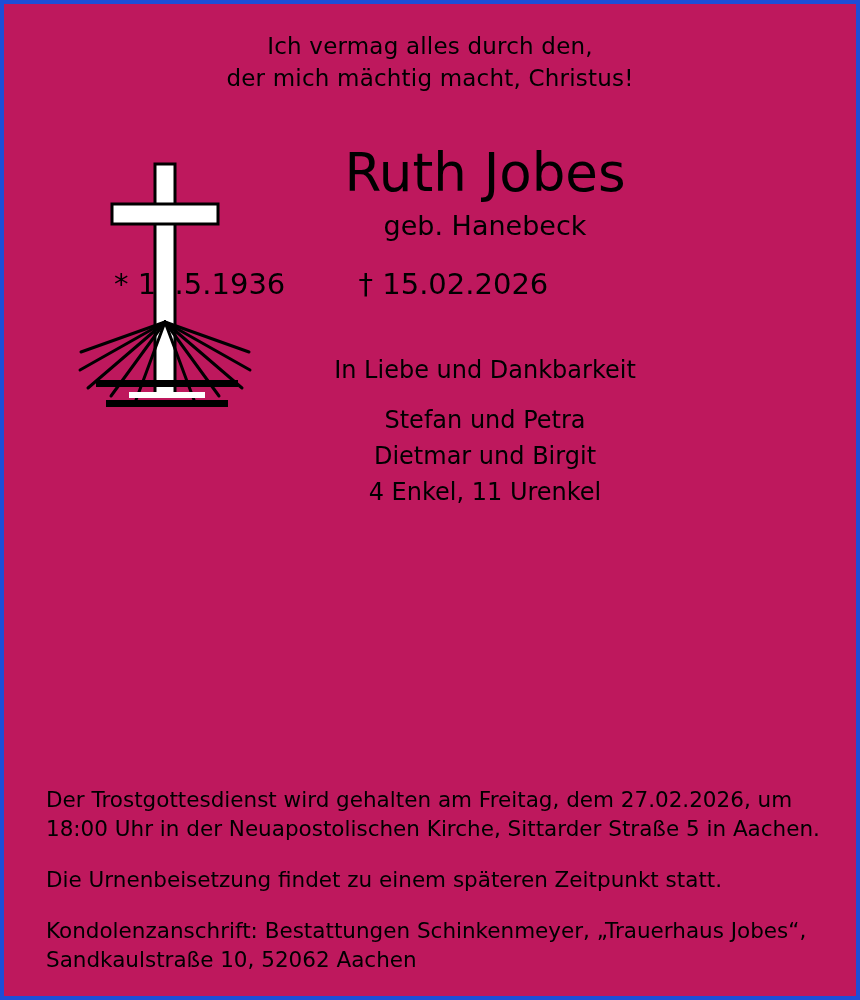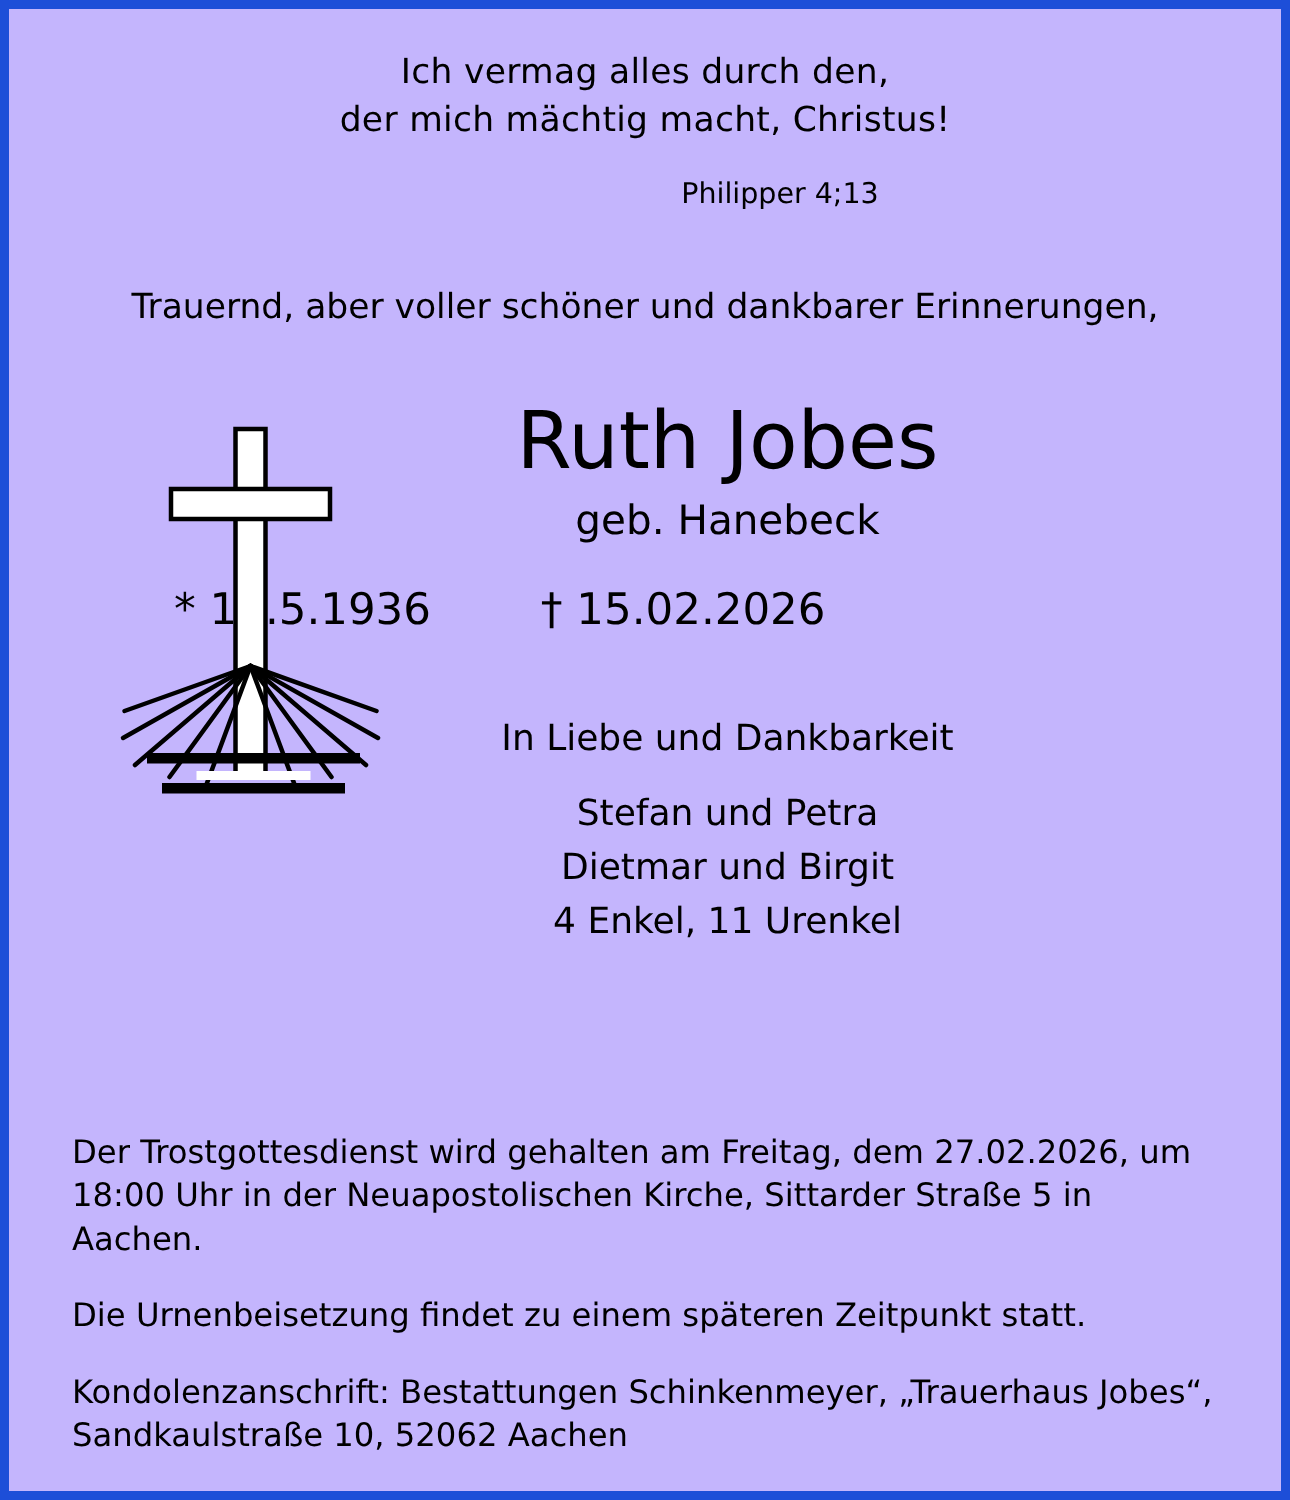--- a/index.html
+++ b/index.html
@@ -12,22 +12,22 @@
     height: 1000px;
     font-family: "DejaVu Sans", sans-serif;
     color: #000000;
     overflow: hidden;
   }
   .obituary {
     position: relative;
     box-sizing: border-box;
     width: 860px;
     height: 1000px;
-    border: 6px solid #1d4ed8;
-    background: #c4b5fd;
+    border: 4px solid #1d4ed8;
+    background: #be185d;
     padding: 0;
   }
 
   
   .verse {
     text-align: center;
     padding-top: 26px;
   }
   .verse-line {
     font-size: 23px;
@@ -117,25 +117,23 @@
   .footer p:last-child { margin-bottom: 4px; }
 </style>
 </head>
 <body>
 
 <div class="obituary">
 
   <div class="verse">
     <div class="verse-line">Ich vermag alles durch den,</div>
     <div class="verse-line">der mich mächtig macht, Christus!</div>
-    <div class="verse-ref">Philipper 4;13</div>
   </div>
 
   <div class="intro">
-    <div class="intro-line">Trauernd, aber voller schöner und dankbarer Erinnerungen,</div>
   </div>
 
   <div class="main-area">
 
     <div class="emblem">
       <svg width="210" height="270" viewBox="0 0 210 270" xmlns="http://www.w3.org/2000/svg">
 
         <rect x="89" y="12" width="20" height="230" fill="#ffffff" stroke="#000000" stroke-width="3"></rect>
 
         <rect x="46" y="52" width="106" height="20" fill="#ffffff" stroke="#000000" stroke-width="3"></rect>

